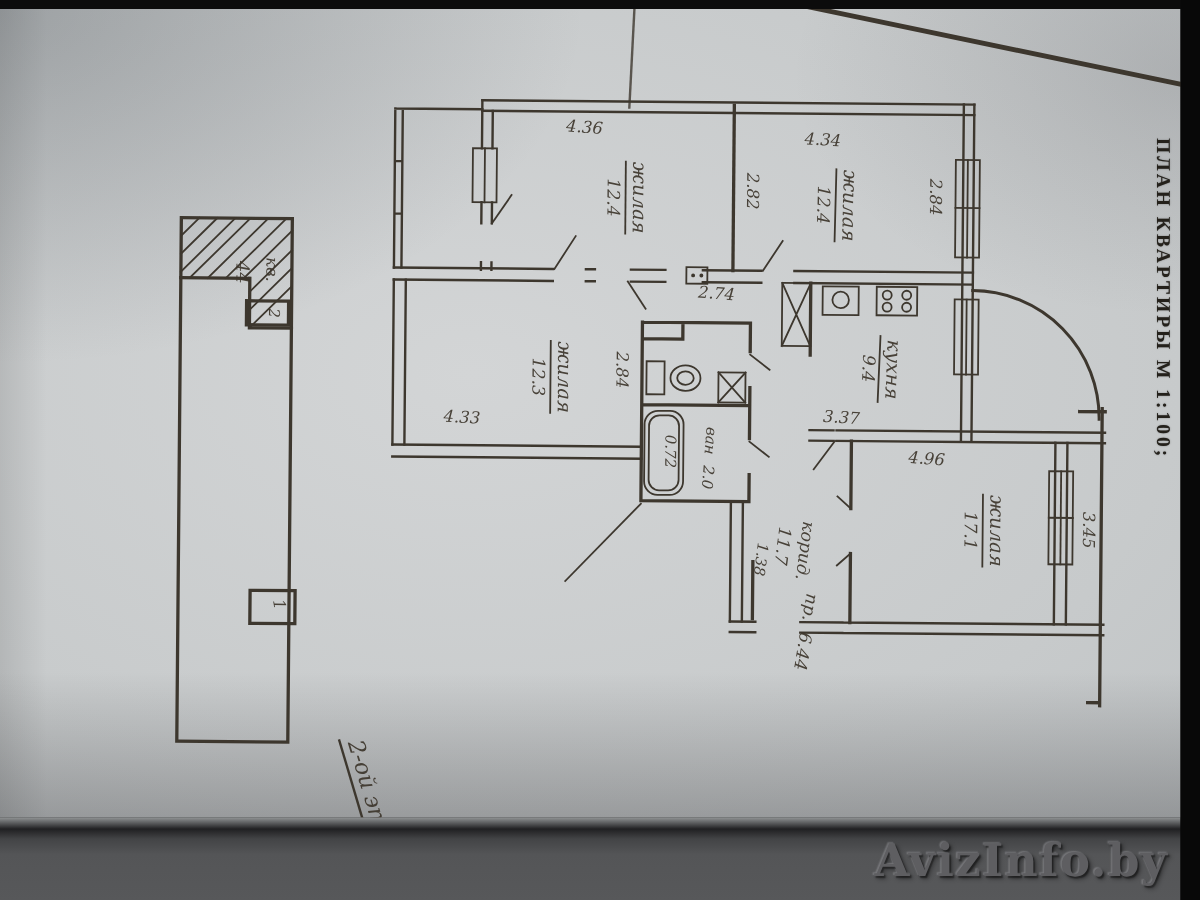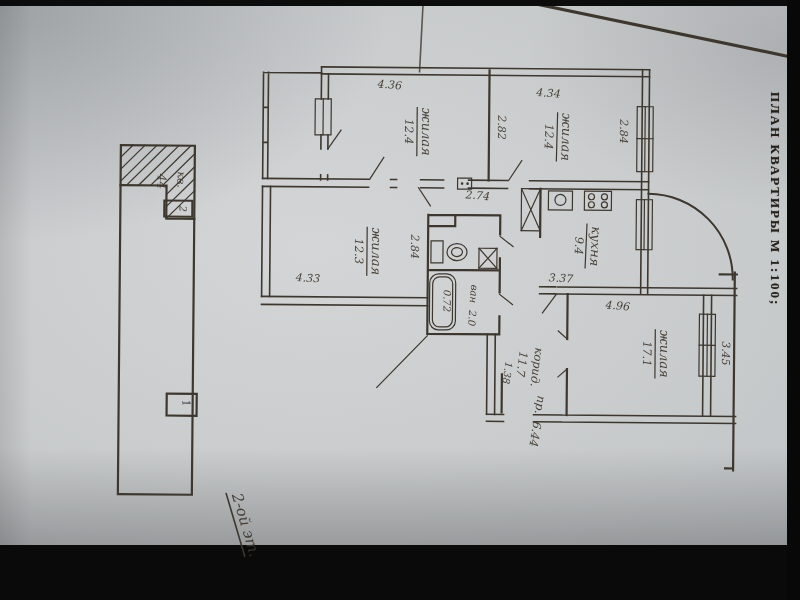--- a/index.html
+++ b/index.html
@@ -226,16 +226,19 @@
       <g transform="translate(234,497) rotate(73)">
         <text x="0" y="0" style="font-size:15px">2-ой эт.</text>
         <line x1="-3" y1="5" x2="62" y2="5" class="ink" stroke-width="1.6"></line>
       </g>
 
     </g>
   </svg>
 
   <div class="side-caption">ПЛАН КВАРТИРЫ М 1:100;</div>
 
+  <div class="strip">
+    <div class="watermark">AvizInfo.by</div>
+  </div>
 
   <div class="bar-top"></div>
   <div class="bar-right"></div>
 </div>
 
 </body></html>

